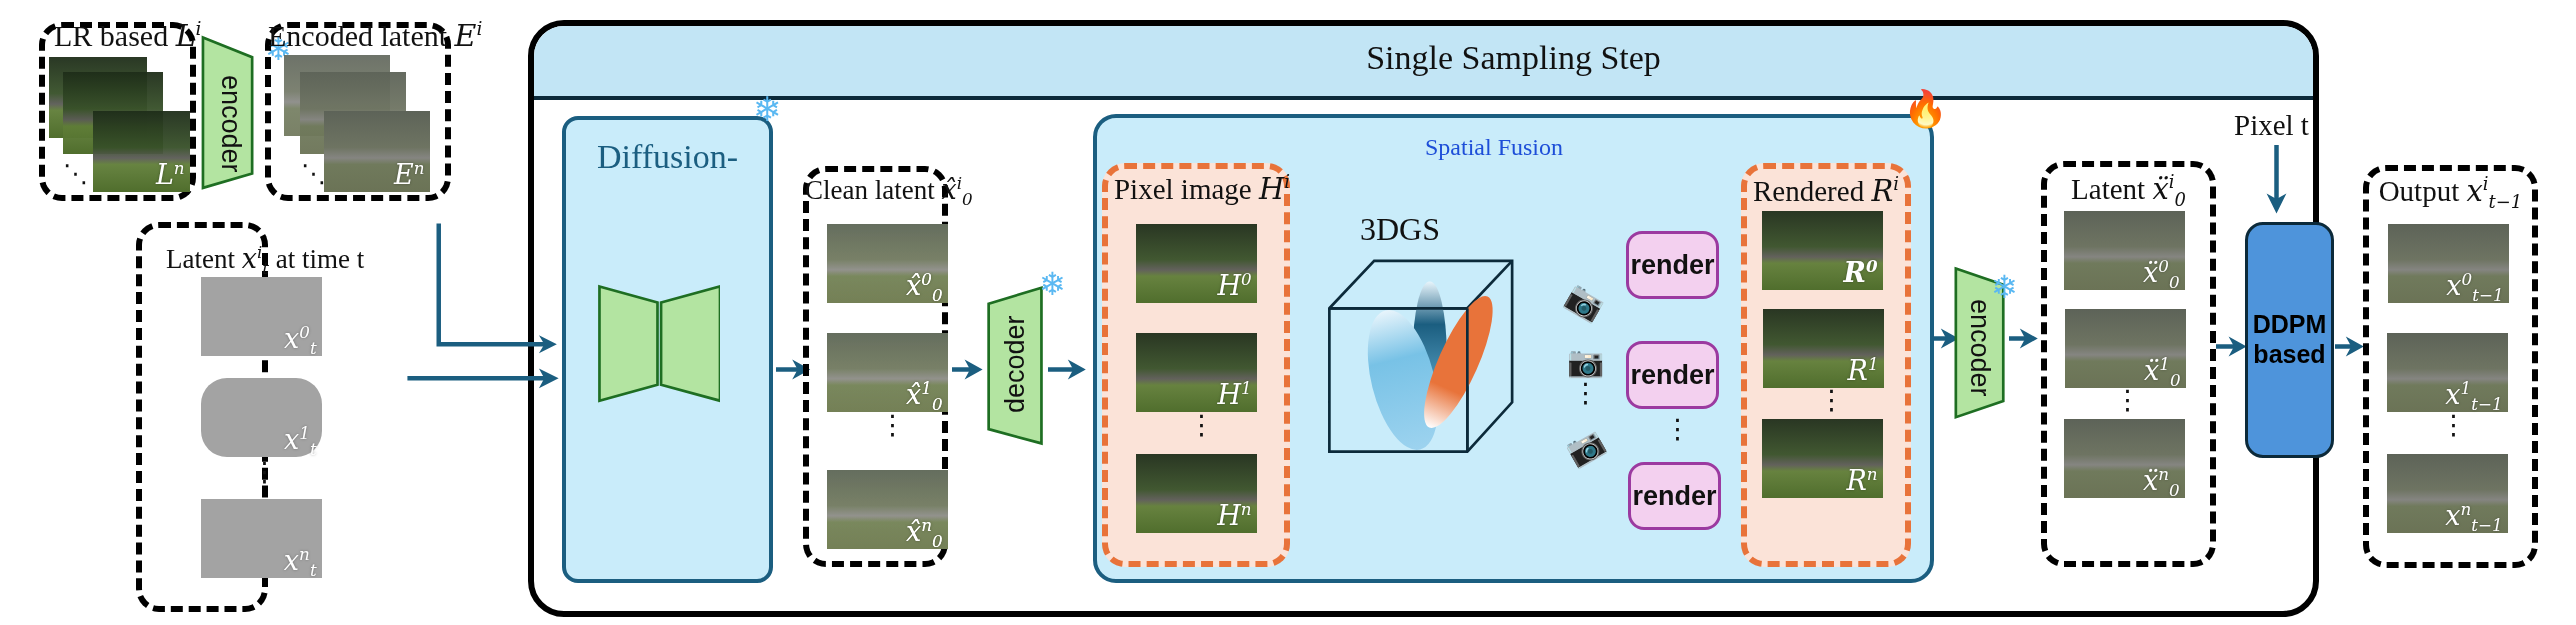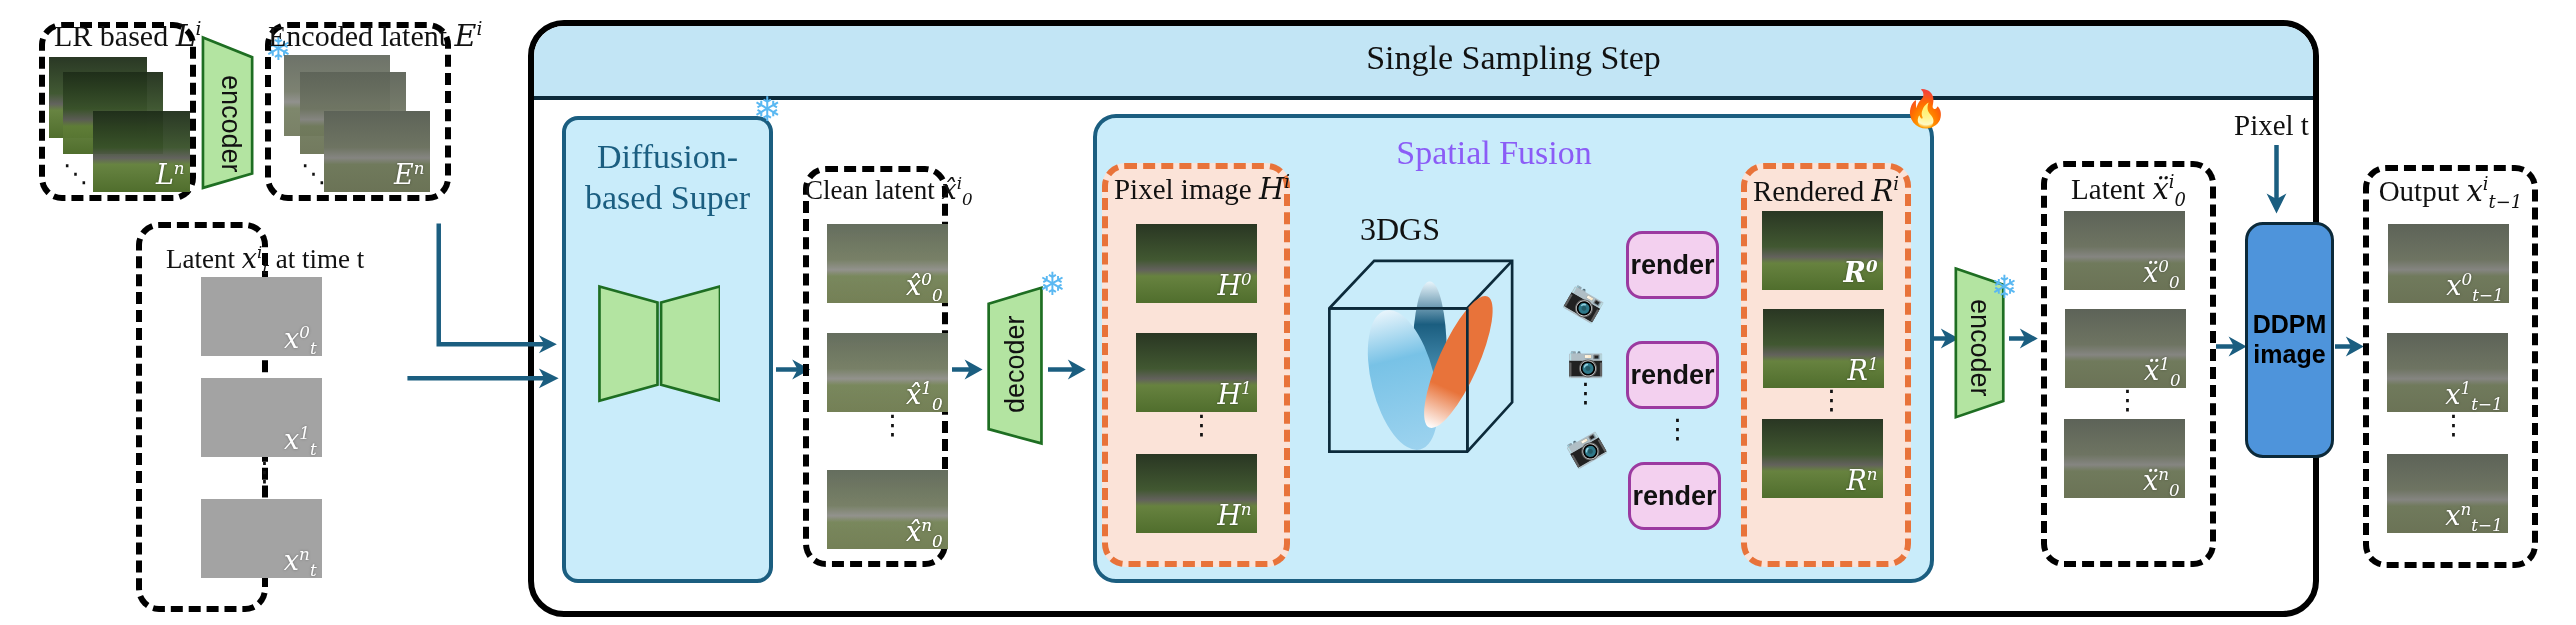--- a/index.html
+++ b/index.html
@@ -54,21 +54,21 @@
 </div>
 <div class="abs" style="left:301px;top:159px;font-size:25px;">⋱</div>
 
 <div class="dash-box" style="left:136px;top:222px;width:132px;height:390px;"></div>
 <div class="label" style="left:166px;top:243px;font-size:27px;">
   <span>Latent</span> <i>x</i><sup><i>i</i></sup><sub><i>t</i></sub> <span>at time t</span>
 </div>
 <div class="thumb noise" style="left:201px;top:277px;">
   <span class="tag"><span>x</span><sup>0</sup><sub>t</sub></span>
 </div>
-<div class="thumb noise" style="left:201px;top:378px;">
+<div class="thumb noise" style="left:201px;top:378px;border-radius:26px;">
   <span class="tag"><span>x</span><sup>1</sup><sub>t</sub></span>
 </div>
 <div class="dots" style="left:251px;top:467px;">⋮</div>
 <div class="thumb noise" style="left:201px;top:499px;">
   <span class="tag"><span>x</span><sup>n</sup><sub>t</sub></span>
 </div>
 
 <div class="abs" style="left:528px;top:19.7px;width:1791px;height:597px;border:6.3px solid #000;border-radius:36px;box-sizing:border-box;overflow:hidden;">
   <div style="position:absolute;left:0;top:0;right:0;height:70px;background:#c2e5f5;border-bottom:4.5px solid #0c2a3a;"></div>
 </div>
@@ -77,21 +77,20 @@
 <svg class="abs" style="left:394px;top:219px;" width="170" height="179" viewBox="0 0 190 200">
   <polyline points="50,5 50,140 170,140" fill="none" stroke="#1b5e80" stroke-width="5"></polyline>
   <polygon points="182,140 162,130 168,140 162,150" fill="#1b5e80"></polygon>
   <line x1="15" y1="178" x2="170" y2="178" stroke="#1b5e80" stroke-width="5"></line>
   <polygon points="184,178 162,167 168,178 162,189" fill="#1b5e80"></polygon>
 </svg>
 
 <div class="abs" style="left:562px;top:116px;width:211px;height:467px;background:#c9ecfa;border:4.5px solid #1b5e80;border-radius:16px;box-sizing:border-box;"></div>
 <div class="label" style="left:562px;top:136px;width:211px;color:#1b5e80;font-size:34px;line-height:41px;">
   <div>Diffusion-</div>
-  <div>based Super</div>
 </div>
 <svg class="abs" style="left:595px;top:282px;" width="125" height="125" viewBox="0 0 140 140">
   <polygon points="5,5 70,23 70,115 5,133" fill="#b3e4a1" stroke="#1e6e22" stroke-width="3"></polygon>
   <polygon points="82,23 148,5 148,133 82,115" fill="#b3e4a1" stroke="#1e6e22" stroke-width="3" transform="translate(-8,0)"></polygon>
 </svg>
 <div class="abs" style="left:753px;top:89px;color:#5ab8f2;font-size:34px;">❄</div>
 
 <svg class="abs" style="left:776px;top:356px;" width="36" height="27" viewBox="0 0 40 30">
   <line x1="0" y1="15" x2="28" y2="15" stroke="#1b5e80" stroke-width="5"></line>
   <polygon points="38,15 18,4 24,15 18,26" fill="#1b5e80"></polygon>
@@ -122,21 +121,21 @@
 </svg>
 <div class="abs" style="left:971px;top:353px;width:89px;text-align:center;transform:rotate(-90deg);font-family:'Liberation Sans',sans-serif;font-size:27px;">decoder</div>
 <div class="abs" style="left:1039px;top:265px;color:#5ab8f2;font-size:32px;">❄</div>
 
 <svg class="abs" style="left:1048px;top:356px;" width="45" height="27" viewBox="0 0 50 30">
   <line x1="0" y1="15" x2="30" y2="15" stroke="#1b5e80" stroke-width="5"></line>
   <polygon points="42,15 22,4 28,15 22,26" fill="#1b5e80"></polygon>
 </svg>
 
 <div class="abs" style="left:1093px;top:114px;width:841px;height:469px;background:#c9ecfa;border:4.5px solid #1b5e80;border-radius:23px;box-sizing:border-box;"></div>
-<div class="label" style="left:1324px;top:134px;width:340px;color:#8b5cf6;font-size:34px;">Spatial Fusion</div>
+<div class="label" style="left:1324px;top:134px;width:340px;color:#1d4ed8;font-size:24px;">Spatial Fusion</div>
 <div class="abs" style="left:1903px;top:88px;font-size:36px;color:#f05a28;">🔥</div>
 
 <div class="orange-box" style="left:1102px;top:163px;width:188px;height:404px;"></div>
 <div class="label" style="left:1102px;top:172px;width:200px;font-size:29px;">
   <span>Pixel image</span> <i>H</i><sup><i>i</i></sup>
 </div>
 <div class="thumb photo" style="left:1136px;top:224px;">
   <span class="tag"><span>H</span><sup>0</sup></span>
 </div>
 <div class="thumb photo" style="left:1136px;top:333px;">
@@ -240,21 +239,21 @@
 </svg>
 
 <svg class="abs" style="left:2216px;top:333px;" width="36" height="27" viewBox="0 0 40 30">
   <line x1="0" y1="15" x2="24" y2="15" stroke="#1b5e80" stroke-width="5"></line>
   <polygon points="34,15 14,4 20,15 14,26" fill="#1b5e80"></polygon>
 </svg>
 
 <div class="abs" style="left:2245px;top:222px;width:89px;height:236px;background:#4e94db;border:3.6px solid #0c2a3a;border-radius:18px;box-sizing:border-box;"></div>
 <div class="abs" style="left:2245px;top:309px;width:89px;text-align:center;font-family:'Liberation Sans',sans-serif;font-weight:bold;font-size:25px;line-height:30px;color:#000;">
   <div>DDPM</div>
-  <div>image</div>
+  <div>based</div>
 </div>
 
 <svg class="abs" style="left:2335px;top:333px;" width="36" height="27" viewBox="0 0 40 30">
   <line x1="0" y1="15" x2="22" y2="15" stroke="#1b5e80" stroke-width="5"></line>
   <polygon points="32,15 12,4 18,15 12,26" fill="#1b5e80"></polygon>
 </svg>
 
 <div class="dash-box" style="left:2363px;top:165px;width:175px;height:403px;"></div>
 <div class="label" style="left:2363px;top:174px;width:175px;font-size:29px;">
   <span>Output</span> <i>x</i><sup><i>i</i></sup><sub><i>t−1</i></sub>

